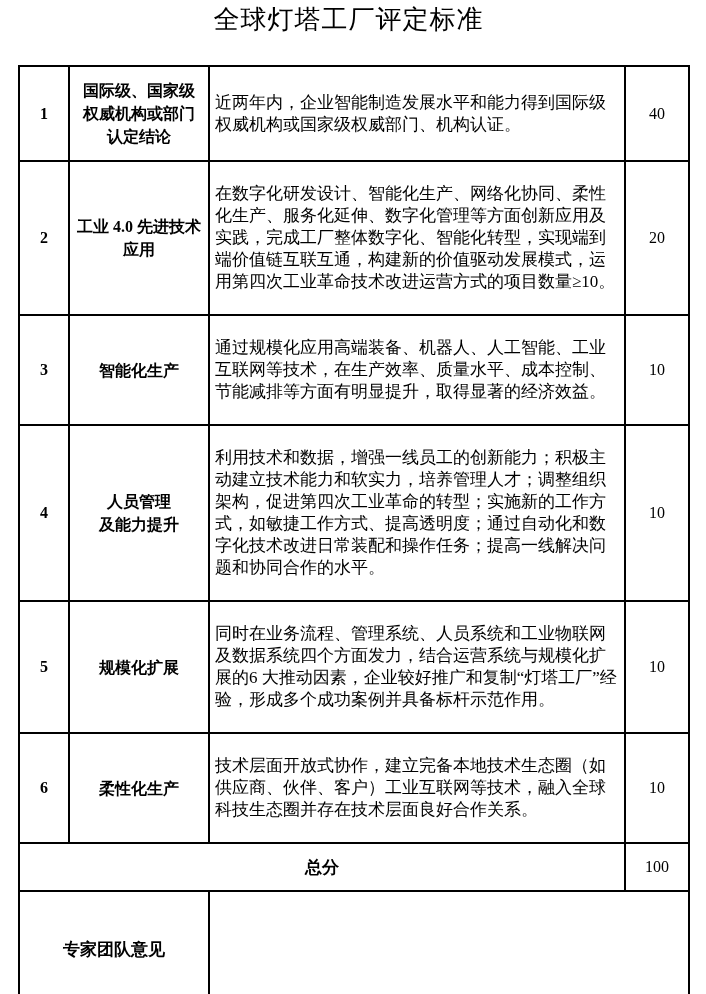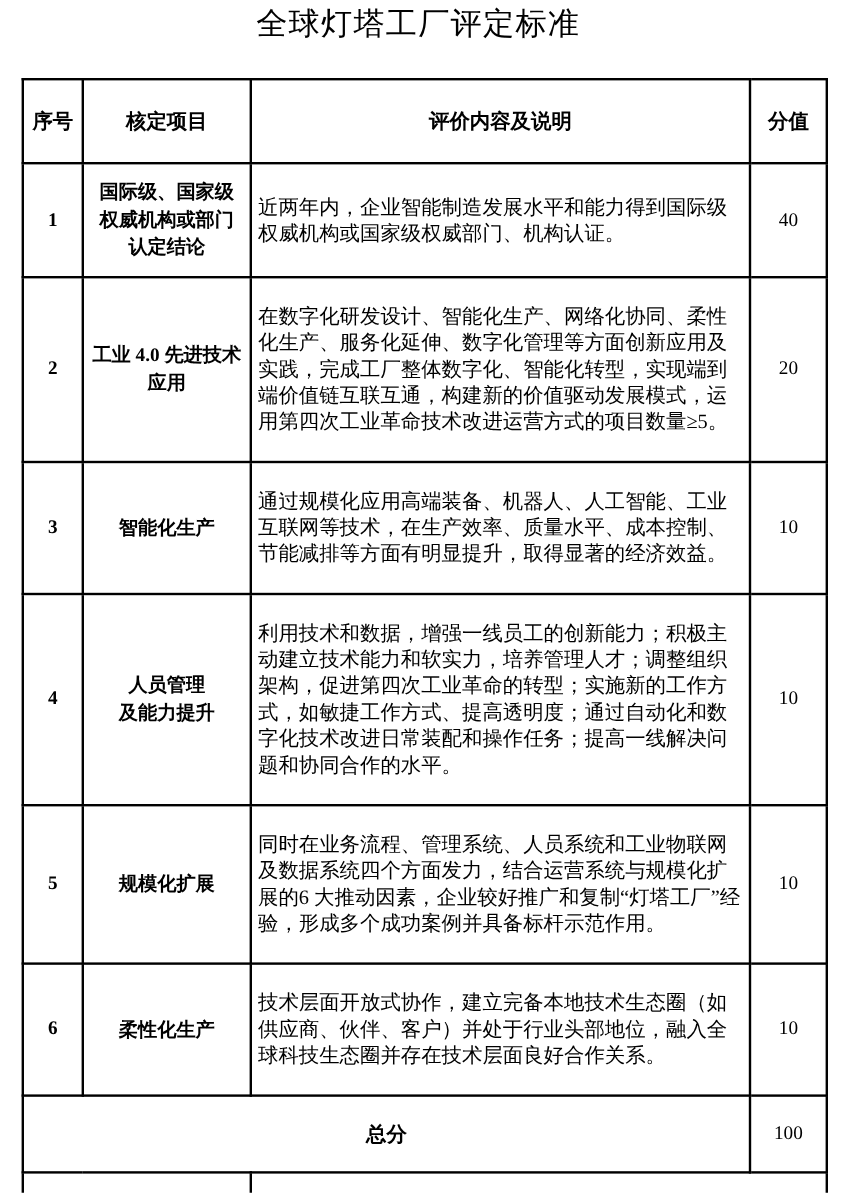--- a/index.html
+++ b/index.html
@@ -45,41 +45,35 @@
 <h1 class="doc-title">全球灯塔工厂评定标准</h1>
 
 <table class="eval">
   <colgroup>
     <col class="col-index">
       <col class="col-item">
       <col class="col-content">
       <col class="col-score">
   </colgroup>
   <tbody>
-    <tr style="height:70px">
-      <td class="th">序号</td>
-      <td class="th">核定项目</td>
-      <td class="th">评价内容及说明</td>
-      <td class="th">分值</td>
-    </tr>
 
     <tr style="height:90px">
       <td class="cell-index">1</td>
       <td class="cell-item">国际级、国家级
 权威机构或部门
 认定结论</td>
       <td class="cell-content">近两年内，企业智能制造发展水平和能力得到国际级权威机构或国家级权威部门、机构认证。</td>
       <td class="cell-score">40</td>
     </tr>
 
     <tr style="height:133px">
       <td class="cell-index">2</td>
       <td class="cell-item">工业 4.0 先进技术
 应用</td>
-      <td class="cell-content">在数字化研发设计、智能化生产、网络化协同、柔性化生产、服务化延伸、数字化管理等方面创新应用及实践，完成工厂整体数字化、智能化转型，实现端到端价值链互联互通，构建新的价值驱动发展模式，运用第四次工业革命技术改进运营方式的项目数量≥5。</td>
+      <td class="cell-content">在数字化研发设计、智能化生产、网络化协同、柔性化生产、服务化延伸、数字化管理等方面创新应用及实践，完成工厂整体数字化、智能化转型，实现端到端价值链互联互通，构建新的价值驱动发展模式，运用第四次工业革命技术改进运营方式的项目数量≥10。</td>
       <td class="cell-score">20</td>
     </tr>
 
     <tr style="height:108px">
       <td class="cell-index">3</td>
       <td class="cell-item">智能化生产</td>
       <td class="cell-content">通过规模化应用高端装备、机器人、人工智能、工业互联网等技术，在生产效率、质量水平、成本控制、节能减排等方面有明显提升，取得显著的经济效益。</td>
       <td class="cell-score">10</td>
     </tr>
 
@@ -94,25 +88,25 @@
     <tr style="height:112px">
       <td class="cell-index">5</td>
       <td class="cell-item">规模化扩展</td>
       <td class="cell-content">同时在业务流程、管理系统、人员系统和工业物联网及数据系统四个方面发力，结合运营系统与规模化扩展的6 大推动因素，企业较好推广和复制“灯塔工厂”经验，形成多个成功案例并具备标杆示范作用。</td>
       <td class="cell-score">10</td>
     </tr>
 
     <tr style="height:92px">
       <td class="cell-index">6</td>
       <td class="cell-item">柔性化生产</td>
-      <td class="cell-content">技术层面开放式协作，建立完备本地技术生态圈（如供应商、伙伴、客户）并处于行业头部地位，融入全球科技生态圈并存在技术层面良好合作关系。</td>
+      <td class="cell-content">技术层面开放式协作，建立完备本地技术生态圈（如供应商、伙伴、客户）工业互联网等技术，融入全球科技生态圈并存在技术层面良好合作关系。</td>
       <td class="cell-score">10</td>
     </tr>
 
-    <tr style="height:64px">
+    <tr style="height:48px">
       <td class="cell-total" colspan="3">总分</td>
       <td class="cell-score">100</td>
     </tr>
 
     <tr style="height:117px">
       <td class="cell-expert" colspan="2">专家团队意见</td>
       <td class="cell-content" colspan="2"></td>
     </tr>
   </tbody>
 </table>

